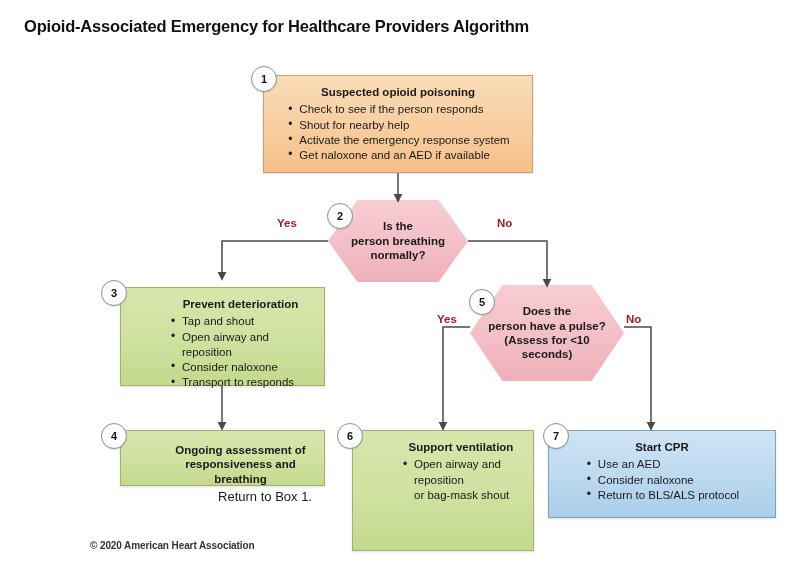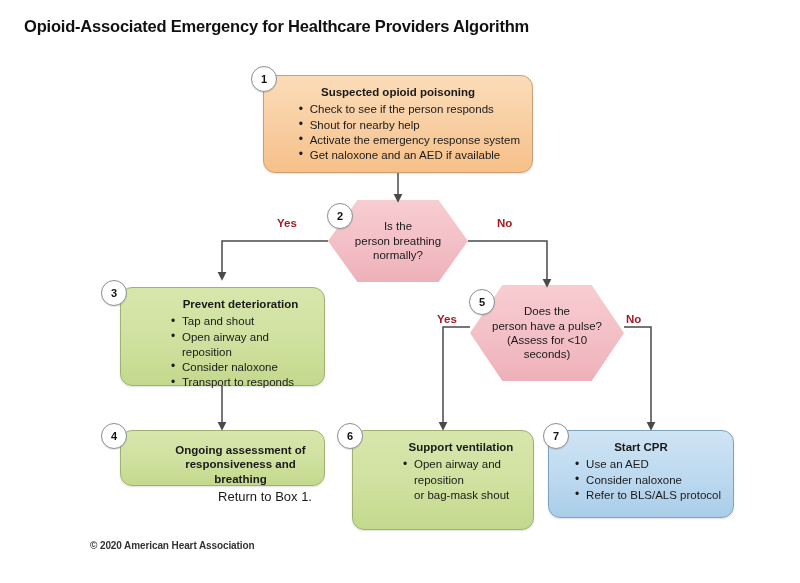--- a/index.html
+++ b/index.html
@@ -39,21 +39,21 @@
     font-size: 10px;
     font-weight: bold;
     color: #333333;
     letter-spacing: -0.1px;
   }
 
   
   .node {
     position: absolute;
     box-sizing: border-box;
-    border-radius: 12px;
+    border-radius: 0;
     border: 1px solid #9aa0a6;
     padding: 9px 12px 9px 12px;
     box-shadow: 0 1px 2px rgba(0,0,0,0.13);
   }
   .node.orange {
     background: linear-gradient(180deg, #fbdcb8 0%, #f8cda0 55%, #f6c088 100%);
     border-color: #c7a077;
   }
   .node.green {
     background: linear-gradient(180deg, #d8e6ac 0%, #cfe19f 55%, #c3d98c 100%);
@@ -95,31 +95,32 @@
     padding-left: 13px;
   }
   .node-list li:not(.cont)::before {
     content: "\2022";
     position: absolute;
     left: 2px;
     top: -0.5px;
     font-size: 12px;
     line-height: 1.32;
   }
-  .list-wrap-center { display: flex; justify-content: flex-end; }
+  .list-wrap-center { display: flex; justify-content: center; }
 
   
   .hex {
     position: absolute;
     box-sizing: border-box;
     background: linear-gradient(180deg, #f7cdd2 0%, #f3bfc6 55%, #eeb0b9 100%);
     clip-path: polygon(21% 0%, 79% 0%, 100% 50%, 79% 100%, 21% 100%, 0% 50%);
     display: flex;
     align-items: center;
     justify-content: center;
+    font-weight: bold;
   }
   .hex-text {
     position: relative;
     font-size: 11.5px;
     line-height: 1.26;
     text-align: center;
     color: #1a1a1a;
     padding: 0 6px;
   }
 
@@ -243,38 +244,38 @@
 
   <div class="node green" style="left:120px; top:430px; width:205px; height:56px; padding-top:12px;">
     <div class="node-title">
       <span>Ongoing assessment of</span><br>
       <span>responsiveness and breathing</span>
     </div>
     <div class="node-sub">Return to Box 1.</div>
   </div>
   <div class="badge" style="left:101px; top:423px;">4</div>
 
-  <div class="node green" style="left:352px; top:430px; width:182px; height:100px;">
+  <div class="node green" style="left:352px; top:430px; width:182px; height:121px;">
     <div class="node-title">Support ventilation</div>
     <div class="list-wrap-center">
       <ul class="node-list">
         <li>Open airway and reposition</li>
         <li class="cont">or bag-mask shout</li>
       </ul>
     </div>
   </div>
   <div class="badge" style="left:337px; top:423px;">6</div>
 
-  <div class="node blue" style="left:548px; top:430px; width:186px; height:88px;">
+  <div class="node blue" style="left:548px; top:430px; width:228px; height:88px;">
     <div class="node-title">Start CPR</div>
     <div class="list-wrap-center">
       <ul class="node-list">
         <li>Use an AED</li>
         <li>Consider naloxone</li>
-        <li>Refer to BLS/ALS protocol</li>
+        <li>Return to BLS/ALS protocol</li>
       </ul>
     </div>
   </div>
   <div class="badge" style="left:543px; top:423px;">7</div>
 
   <div class="footer-note">© 2020 American Heart Association</div>
 
 </div>
 
 </body></html>

